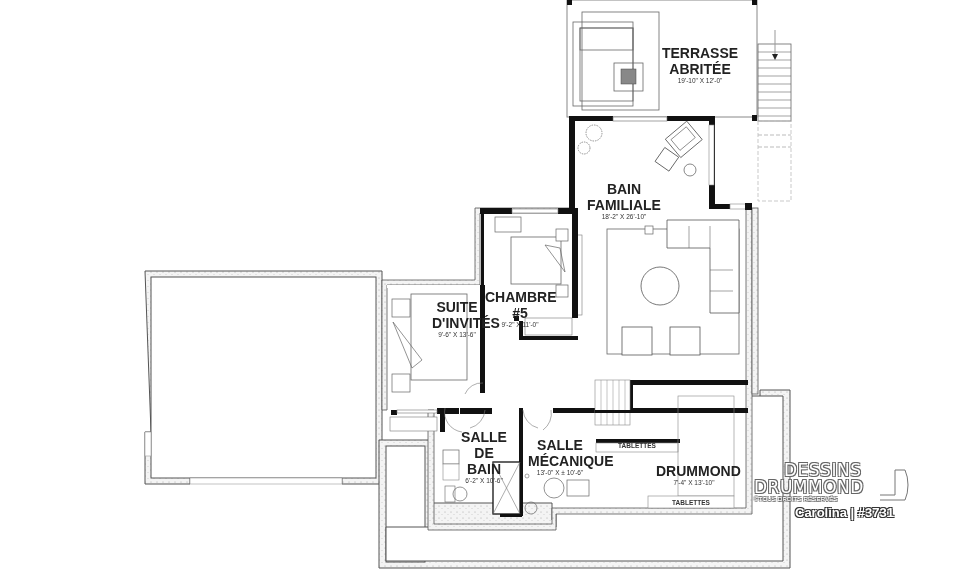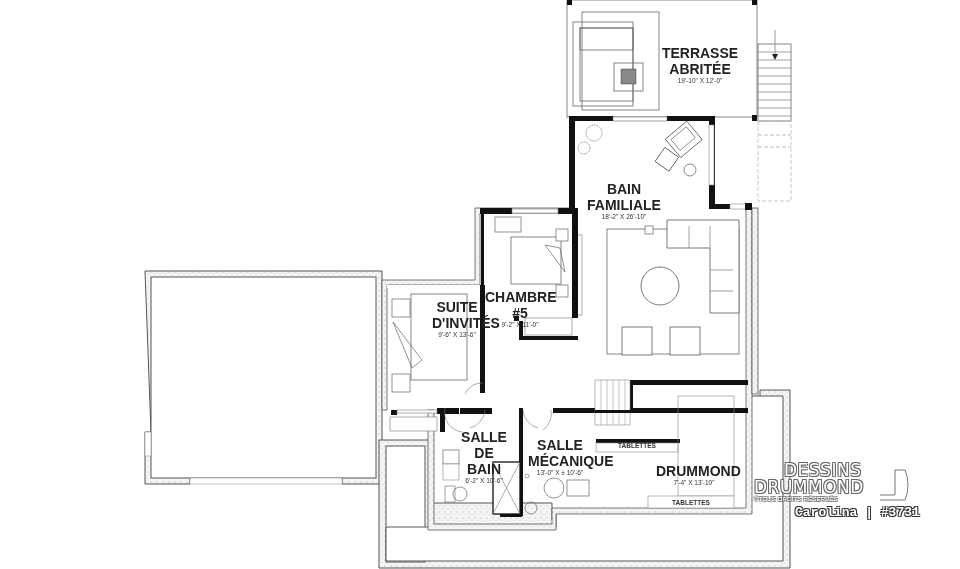--- a/index.html
+++ b/index.html
@@ -9,21 +9,21 @@
   .lbl .name { font-weight:bold; font-size:14px; display:block; }
   .lbl .dim { font-size:6.5px; display:block; color:#333; }
   .shelf { position:absolute; font-size:6.5px; font-weight:bold; color:#333; text-align:center; font-family:"Liberation Sans", sans-serif; }
   .brand { position:absolute; left:750px; top:462px; width:180px; }
   .brand .l1, .brand .l2 { font-family:"DejaVu Sans", sans-serif; font-size:17px; color:#fff; letter-spacing:0.5px;
      text-shadow: -1px -1px 0 #666, 1px -1px 0 #666, -1px 1px 0 #666, 1px 1px 0 #666; line-height:17px; }
   .brand .l1 { padding-left:34px; }
   .brand .l2 { padding-left:4px; }
   .brand .copy { font-size:6px; color:#fff; padding-left:4px; letter-spacing:0.2px;
      text-shadow: -0.6px -0.6px 0 #666, 0.6px -0.6px 0 #666, -0.6px 0.6px 0 #666, 0.6px 0.6px 0 #666; }
-  .brand .plan { font-family:Liberation Mono, monospace; font-weight:bold; font-size:13px; color:#fff; padding-left:45px; margin-top:3px;
+  .brand .plan { font-family:Liberation Sans, sans-serif; font-weight:bold; font-size:13px; color:#fff; padding-left:45px; margin-top:3px;
      text-shadow: -1px -1px 0 #333, 1px -1px 0 #333, -1px 1px 0 #333, 1px 1px 0 #333; }
 </style>
 </head>
 <body>
 
 <svg width="960" height="569" viewBox="0 0 960 569">
   <defs>
     <pattern id="conc" width="6" height="6" patternUnits="userSpaceOnUse">
       <rect width="6" height="6" fill="#f4f4f4"></rect>
       <circle cx="1" cy="2" r="0.5" fill="#999"></circle>

